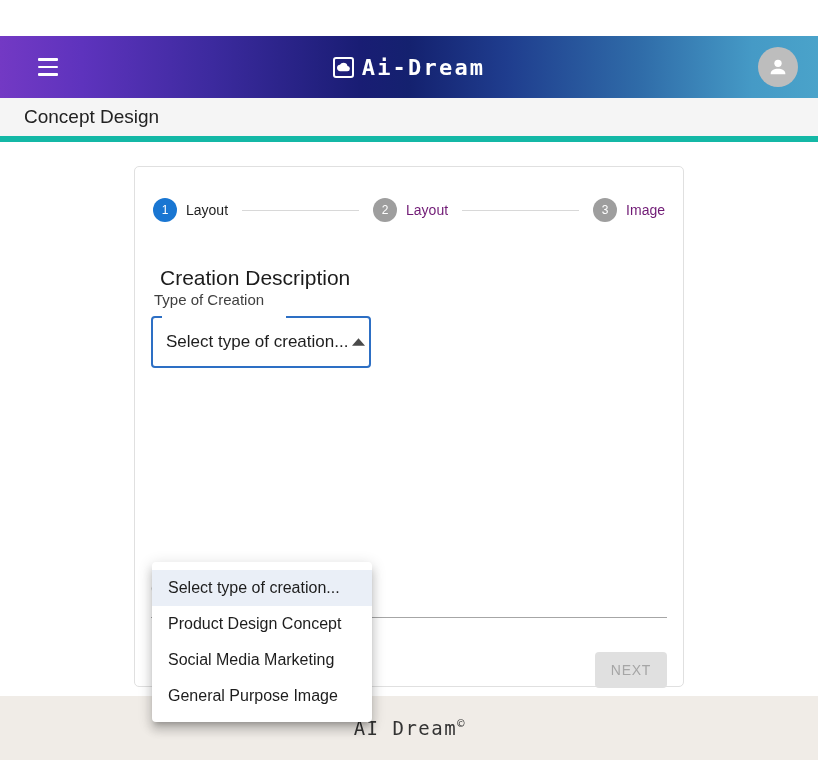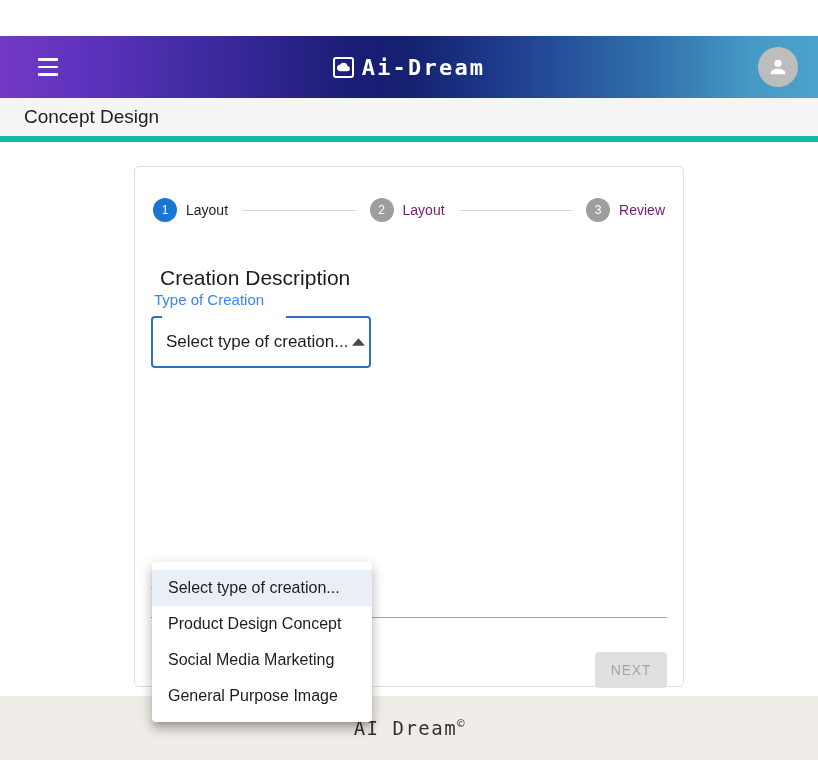--- a/index.html
+++ b/index.html
@@ -194,21 +194,21 @@
   .select-wrap {
     position: relative;
     margin-top: 26px;
     width: 220px;
   }
   .select-label {
     position: absolute;
     left: 1px;
     top: -25px;
     font-size: 15px;
-    color: #3b82f6;
+    color: #404040;
     background: #ffffff;
     padding: 0 2px;
     z-index: 3;
     white-space: nowrap;
   }
   .select-box {
     position: relative;
     height: 52px;
     border: 2px solid #2d6fc4;
     border-radius: 4px;
@@ -385,21 +385,21 @@
 
       <div class="step">
         <span class="step-circle inactive">2</span>
         <span class="step-label inactive">Layout</span>
       </div>
 
       <div class="step-connector"></div>
 
       <div class="step">
         <span class="step-circle inactive">3</span>
-        <span class="step-label inactive">Review</span>
+        <span class="step-label inactive">Image</span>
       </div>
 
     </div>
 
     <div class="form">
 
       <h2 class="section-title">Creation Description</h2>
 
       <div class="select-wrap">
         <div class="select-label">Type of Creation</div>

